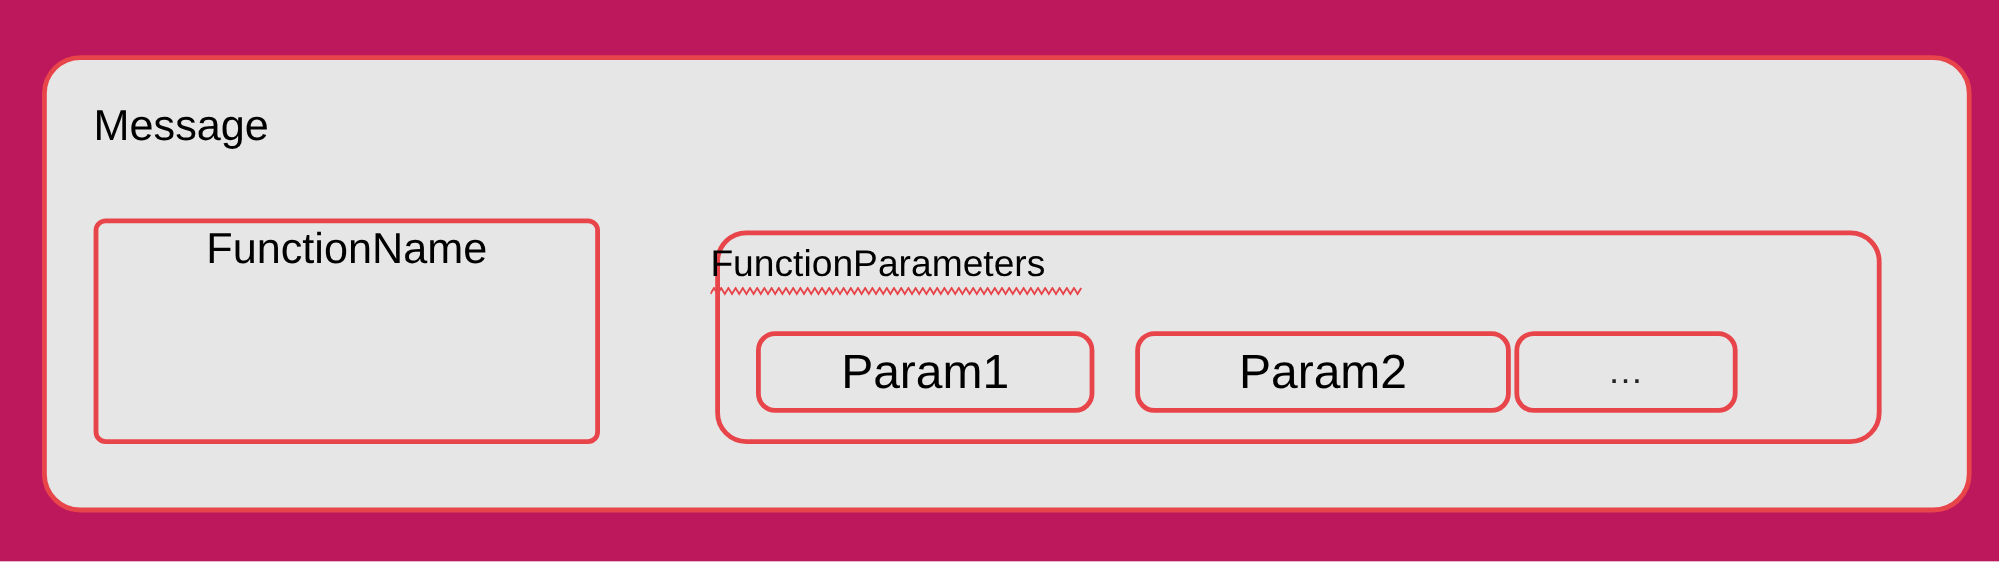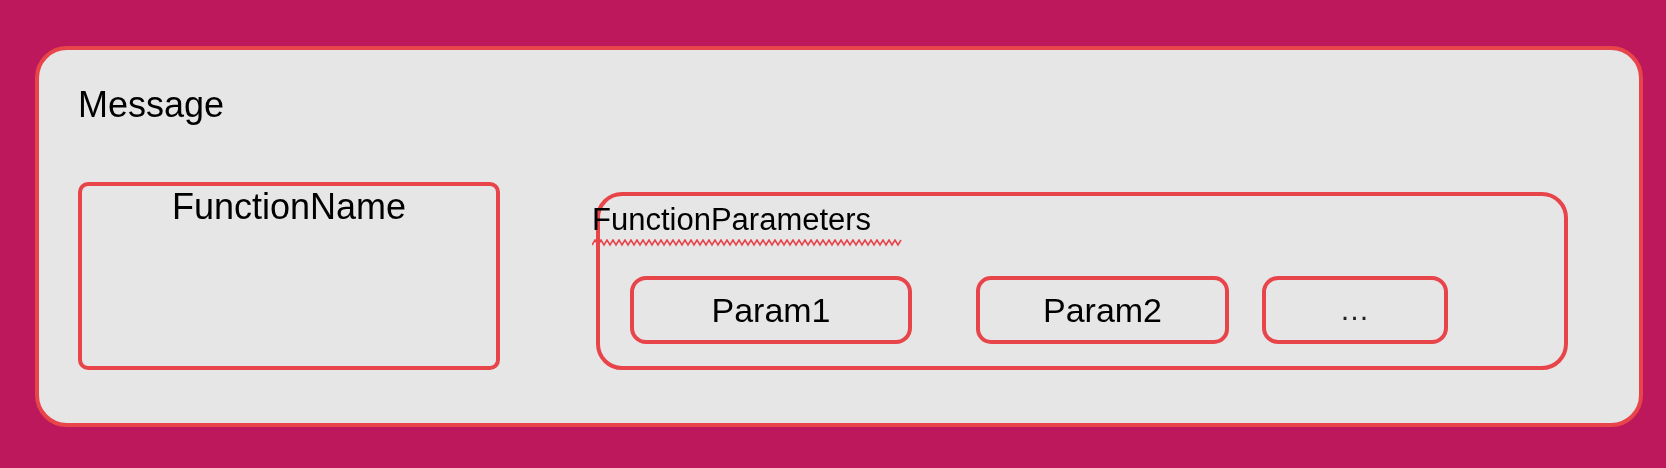--- a/index.html
+++ b/index.html
@@ -98,31 +98,31 @@
   
   .param-box {
     top: 276px;
     height: 68px;
     border-radius: 16px;
     display: flex;
     align-items: center;
     justify-content: center;
   }
   .param-label {
-    font-size: 34px;
+    font-size: 40px;
     color: #000000;
     white-space: nowrap;
   }
   .param-label.ellipsis {
     font-size: 30px;
     letter-spacing: 1px;
     color: #222222;
   }
   #param-box-0 { left: 630px;  width: 282px; }
-  #param-box-1 { left: 976px;  width: 253px; border-radius: 15px; }
+  #param-box-1 { left: 946px;  width: 313px; }
   #param-box-2 { left: 1262px; width: 186px; }
 </style>
 </head>
 <body>
 
 <div id="canvas">
 
   <div class="rbox" id="message-box"></div>
 
   <div id="message-title">Message</div>

